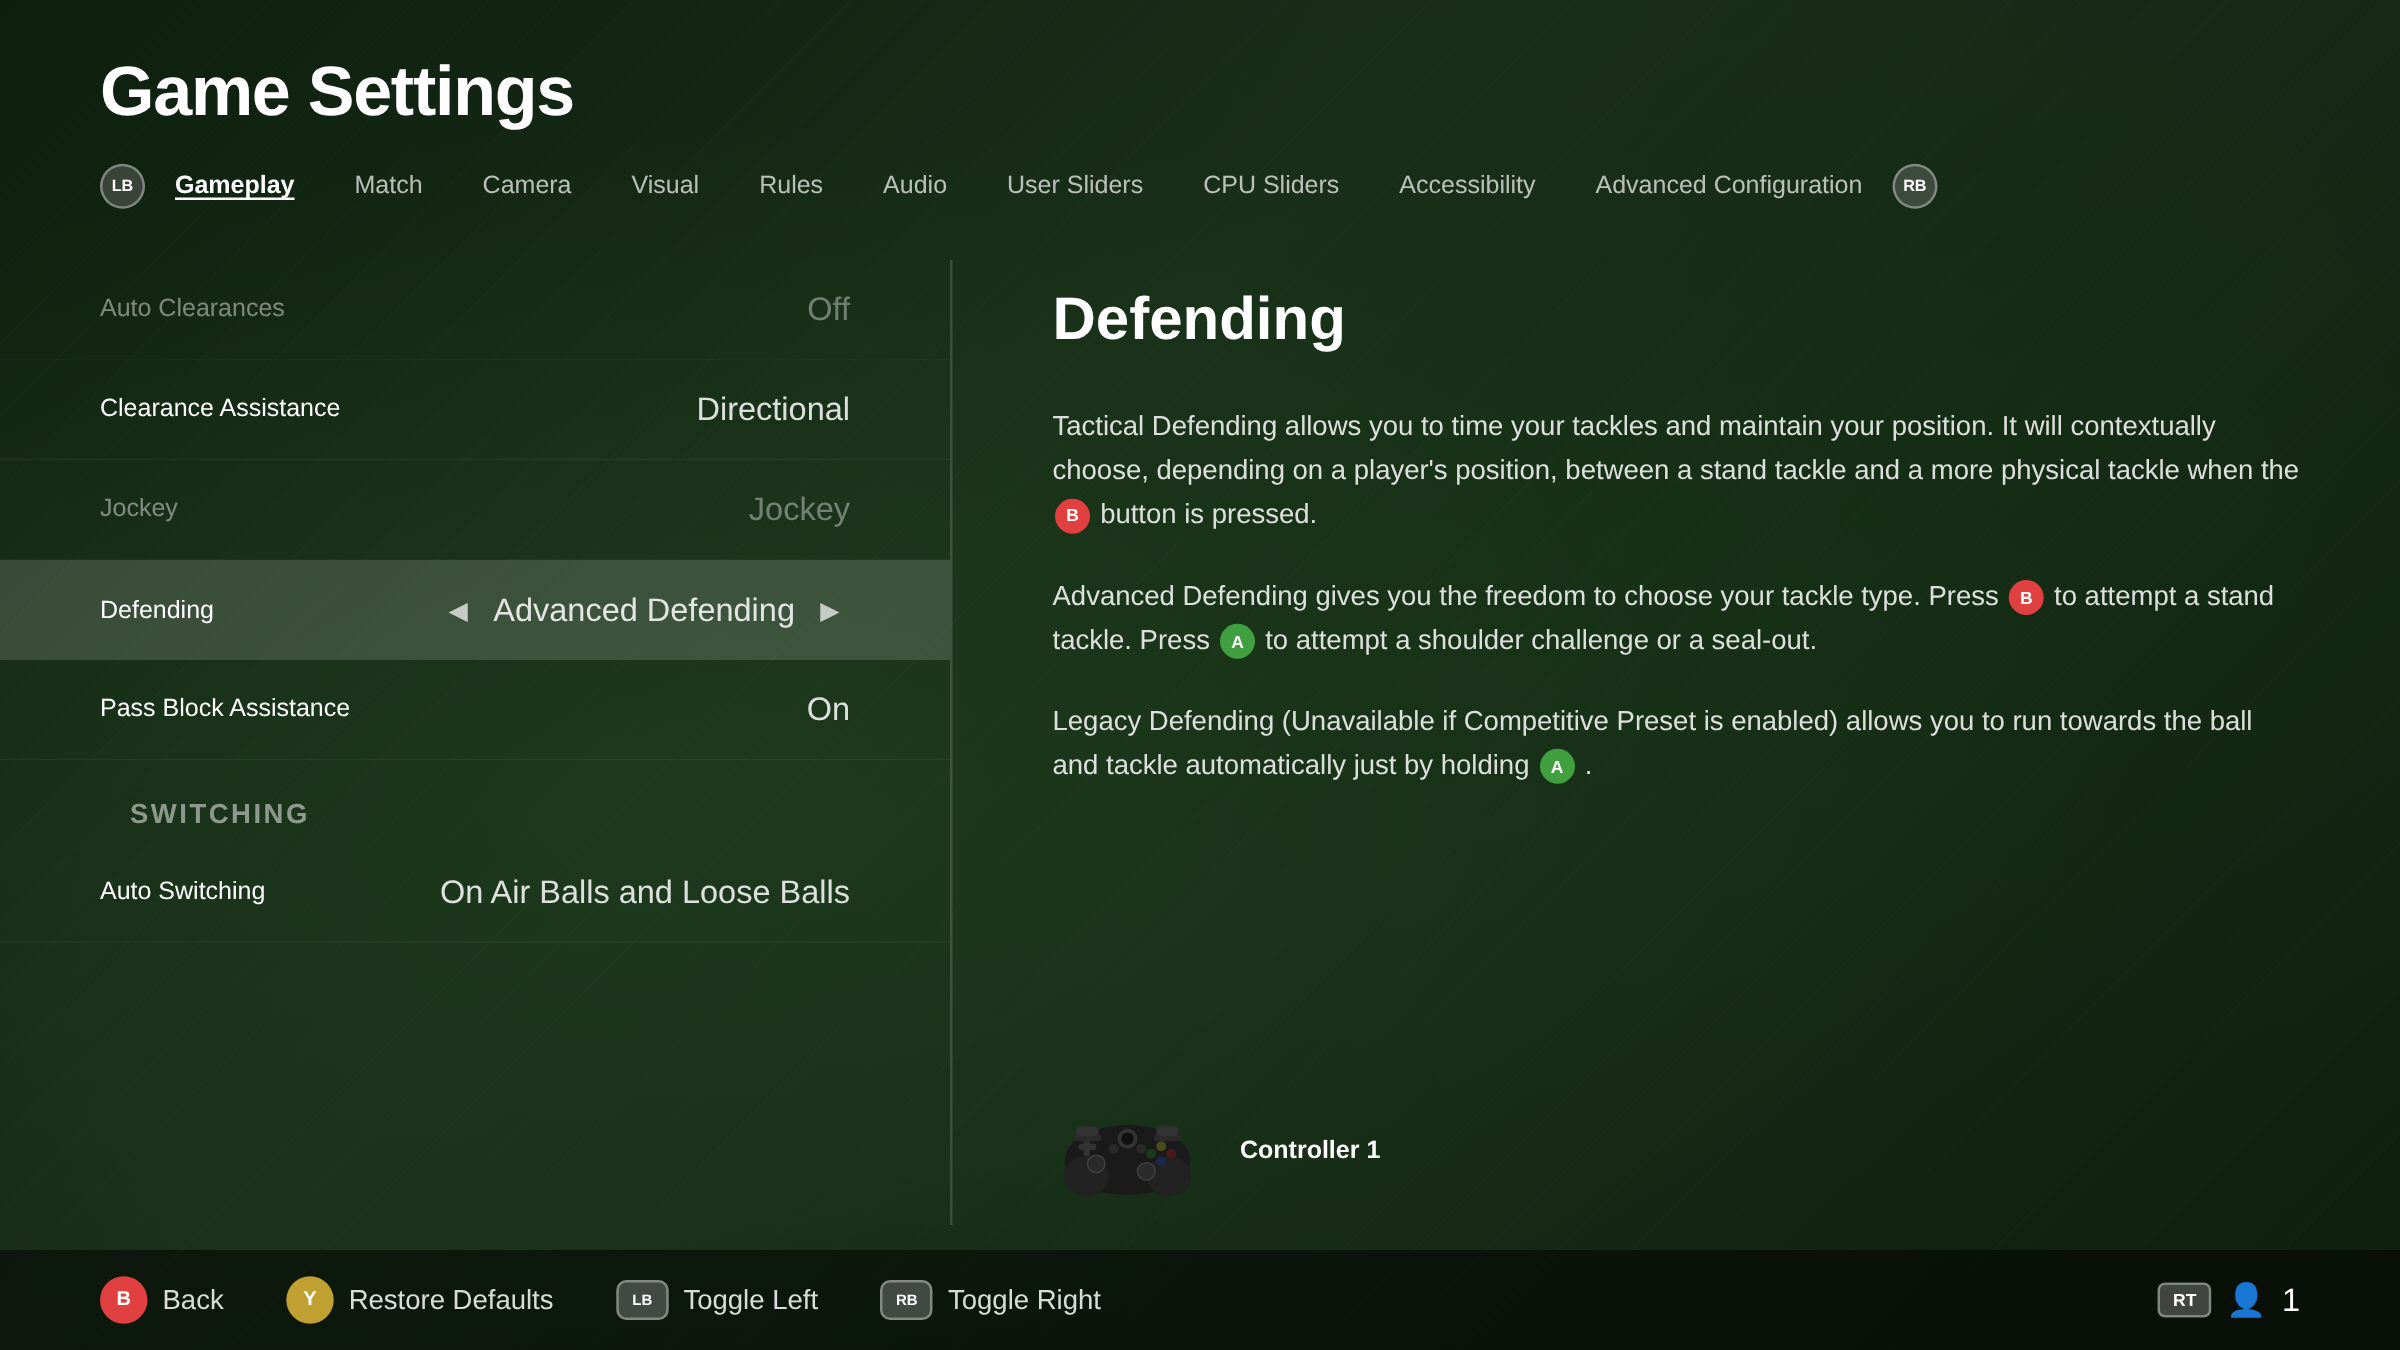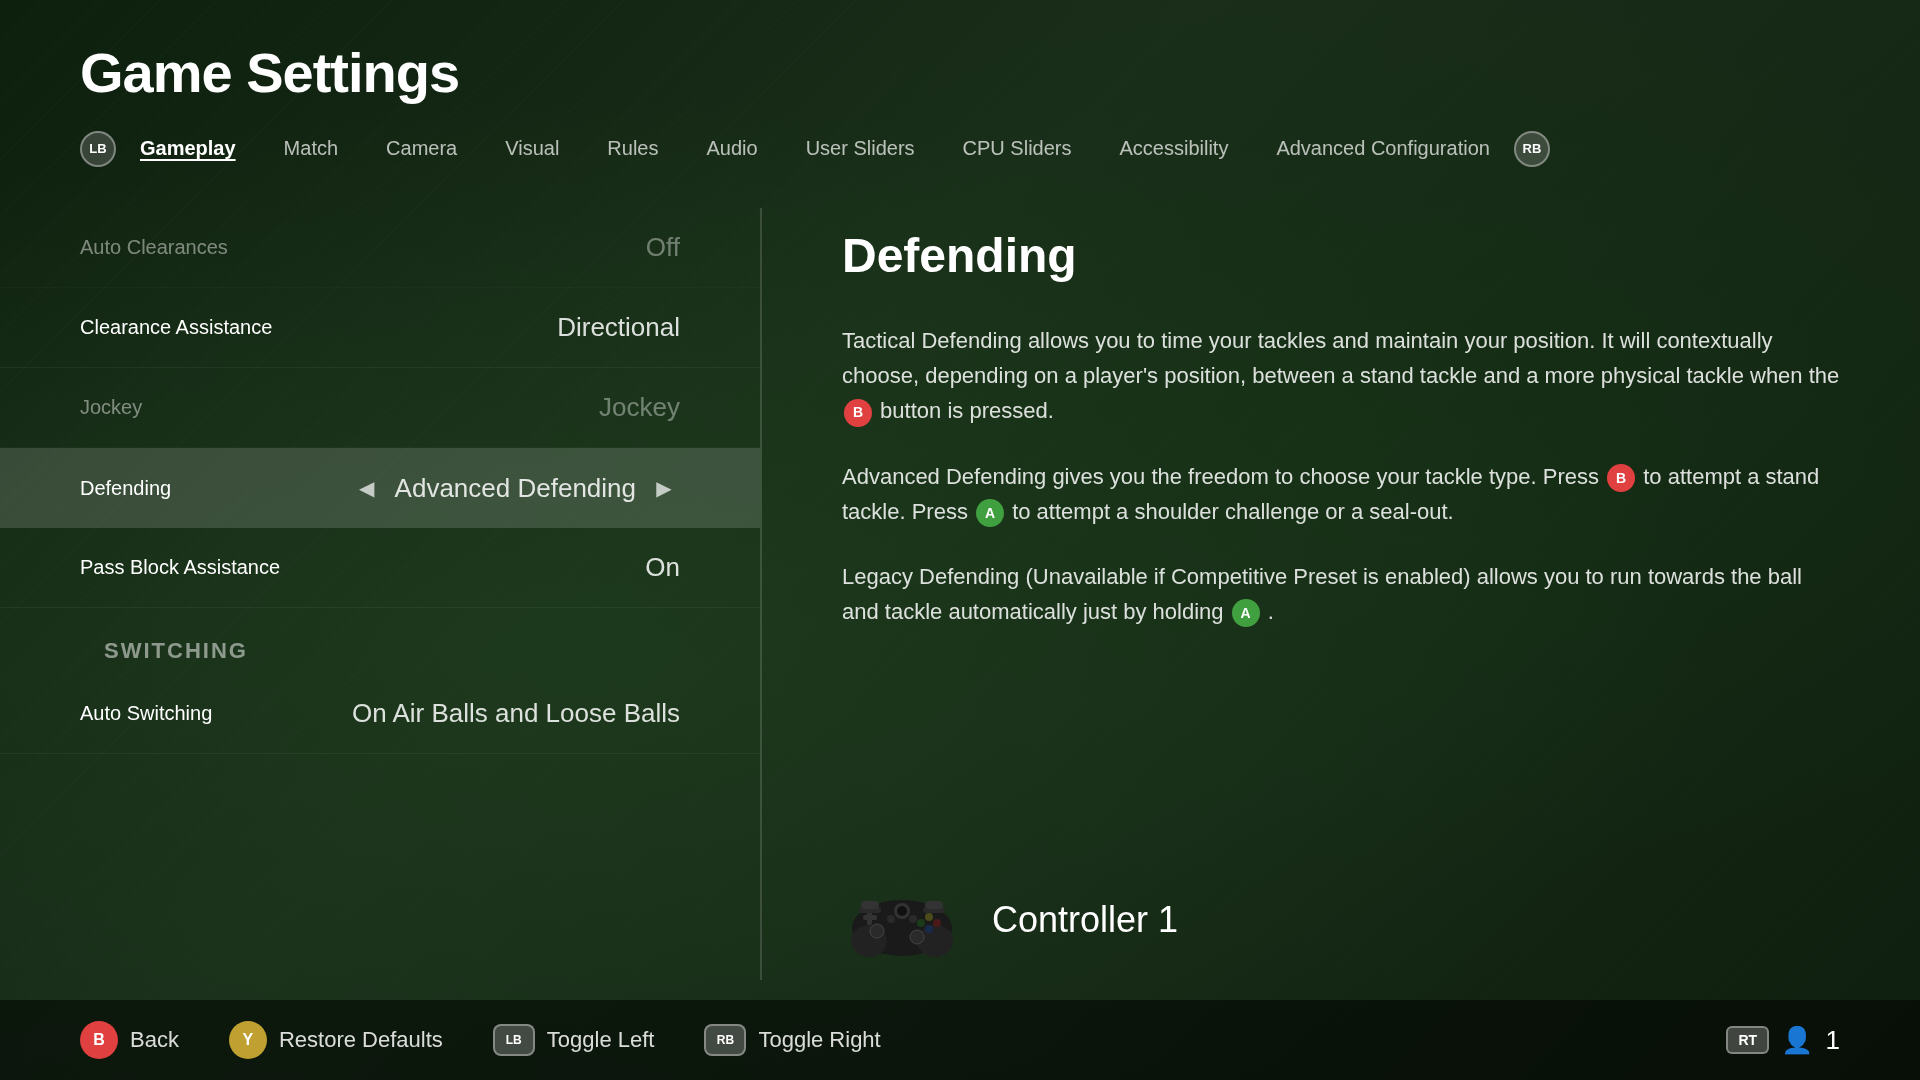--- a/index.html
+++ b/index.html
@@ -221,22 +221,22 @@
 
     .controller-icon {
       width: 120px;
       height: 80px;
       display: flex;
       align-items: center;
       justify-content: center;
     }
 
     .controller-name {
-      font-size: 36px;
-      font-weight: 400;
+      font-size: 20px;
+      font-weight: 700;
       color: white;
     }
 
     
     .bottom-bar {
       height: 80px;
       background: rgba(0,0,0,0.5);
       display: flex;
       align-items: center;
       padding: 0 80px;

